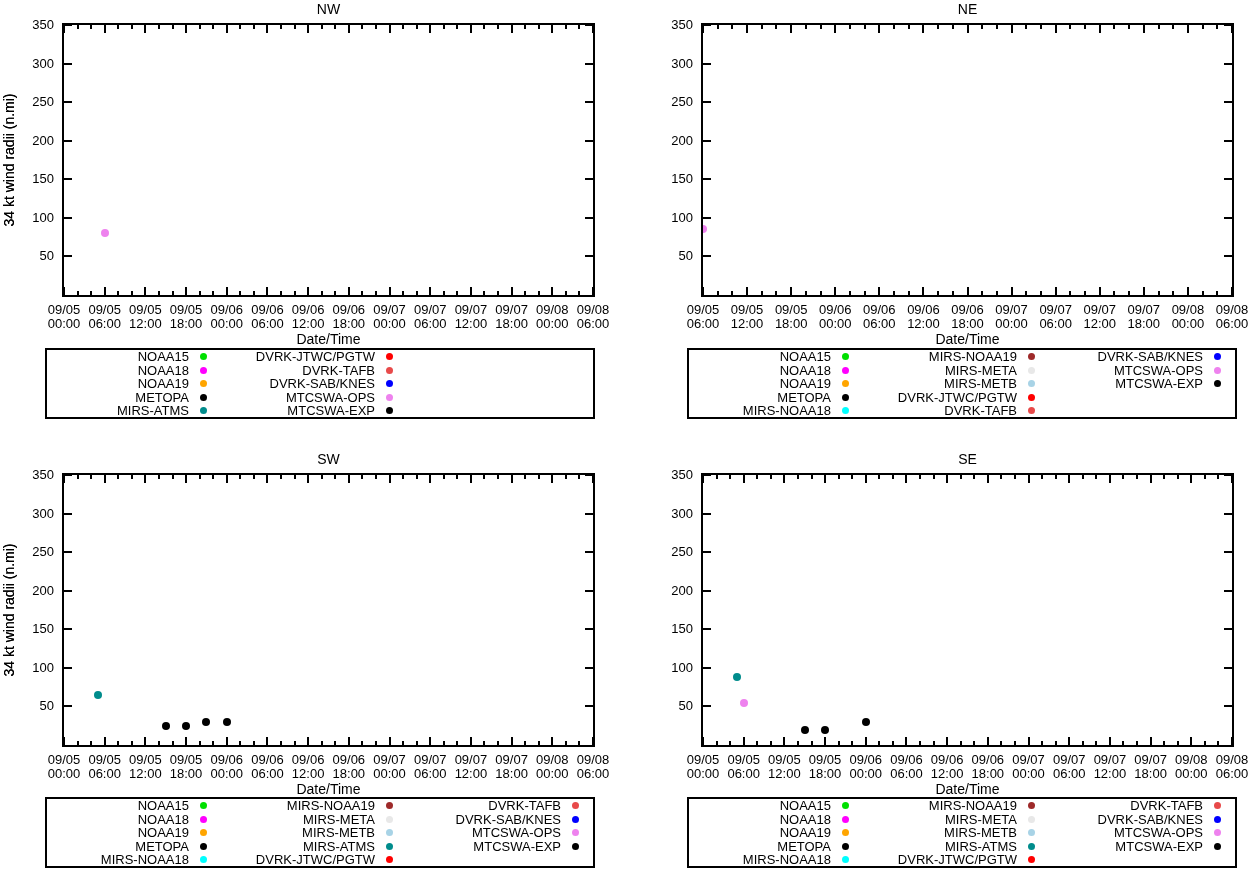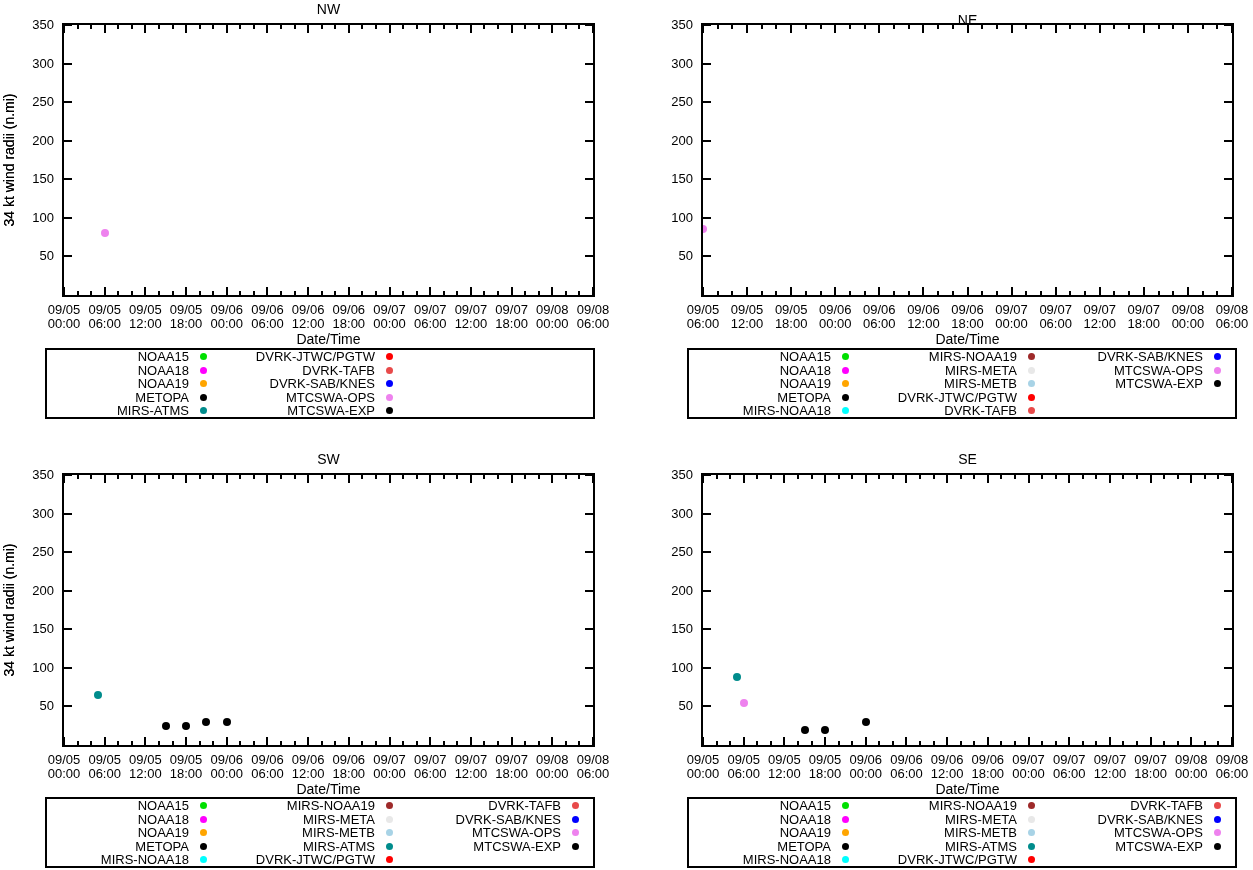--- a/index.html
+++ b/index.html
@@ -200,21 +200,21 @@
             <div class="ldot" style="background: rgb(238, 130, 238);"></div>
           </div>
           <div class="lrow">
             <div class="llab">MTCSWA-EXP</div>
             <div class="ldot" style="background: rgb(0, 0, 0);"></div>
           </div>
         </div>
       </div>
     </div>
     <div>
-      <div class="ctitle" style="left: 703px; top: 12px; width: 529px;">NE</div>
+      <div class="ctitle" style="left: 703px; top: 1px; width: 529px;">NE</div>
       <div class="ylab" style="left: -125px; top: 151px; width: 270px;">34 kt wind radii (n.mi)</div>
       <div class="pbox" style="left: 701px; top: 23px; width: 529px; height: 270px;">
         <div class="tk" style="left: -1px; top: 262px; width: 2px; height: 8px;"></div>
         <div class="tk" style="left: -1px; top: 0px; width: 2px; height: 8px;"></div>
         <div class="tk" style="left: 13.6944px; top: 266px; width: 2px; height: 4px;"></div>
         <div class="tk" style="left: 13.6944px; top: 0px; width: 2px; height: 4px;"></div>
         <div class="tk" style="left: 28.3889px; top: 266px; width: 2px; height: 4px;"></div>
         <div class="tk" style="left: 28.3889px; top: 0px; width: 2px; height: 4px;"></div>
         <div class="tk" style="left: 43.0833px; top: 262px; width: 2px; height: 8px;"></div>
         <div class="tk" style="left: 43.0833px; top: 0px; width: 2px; height: 8px;"></div>

